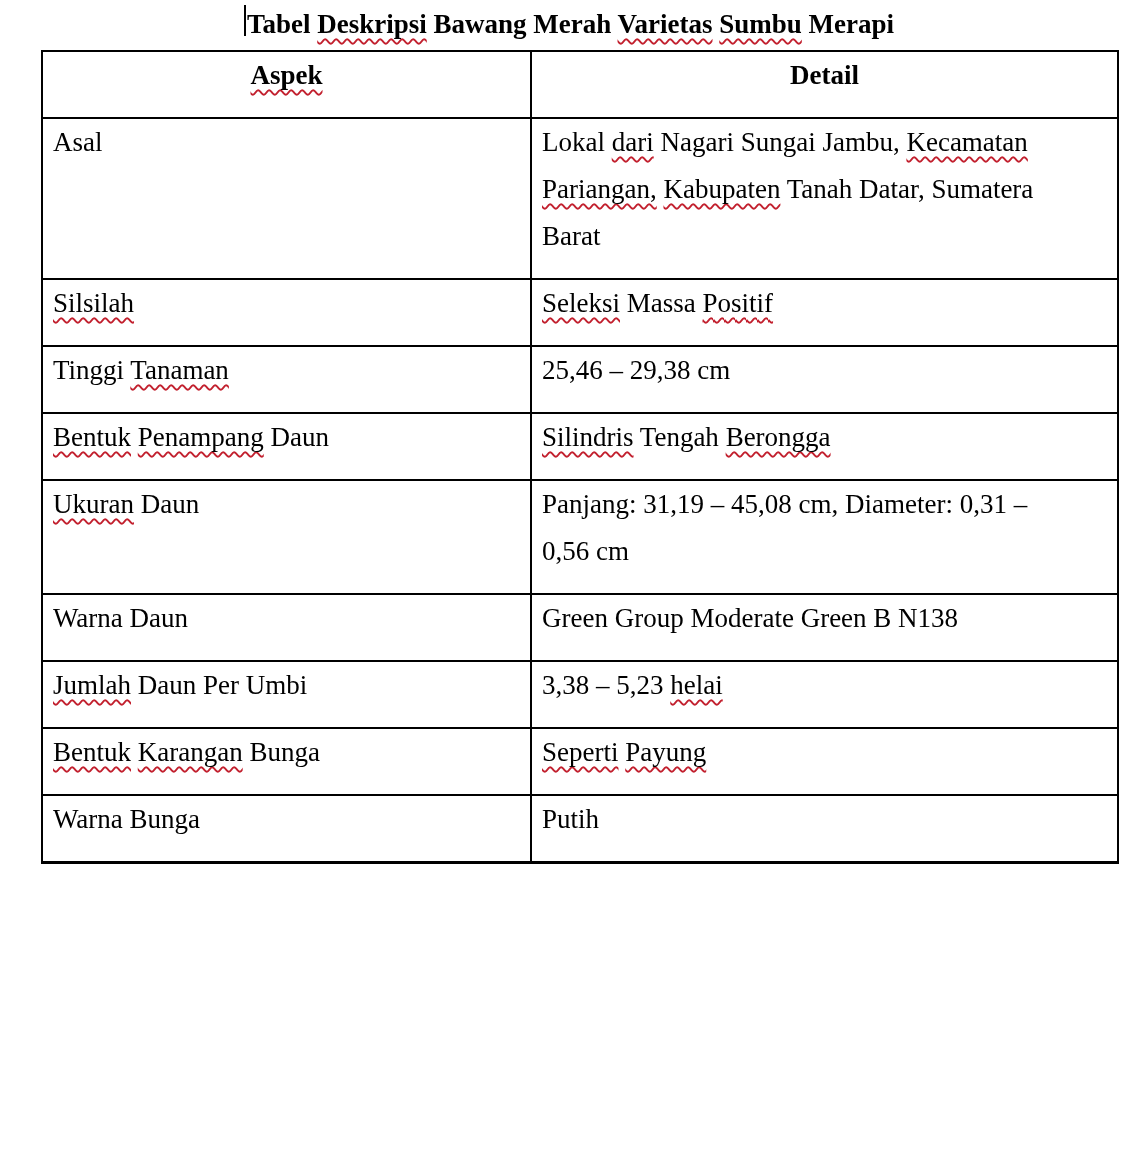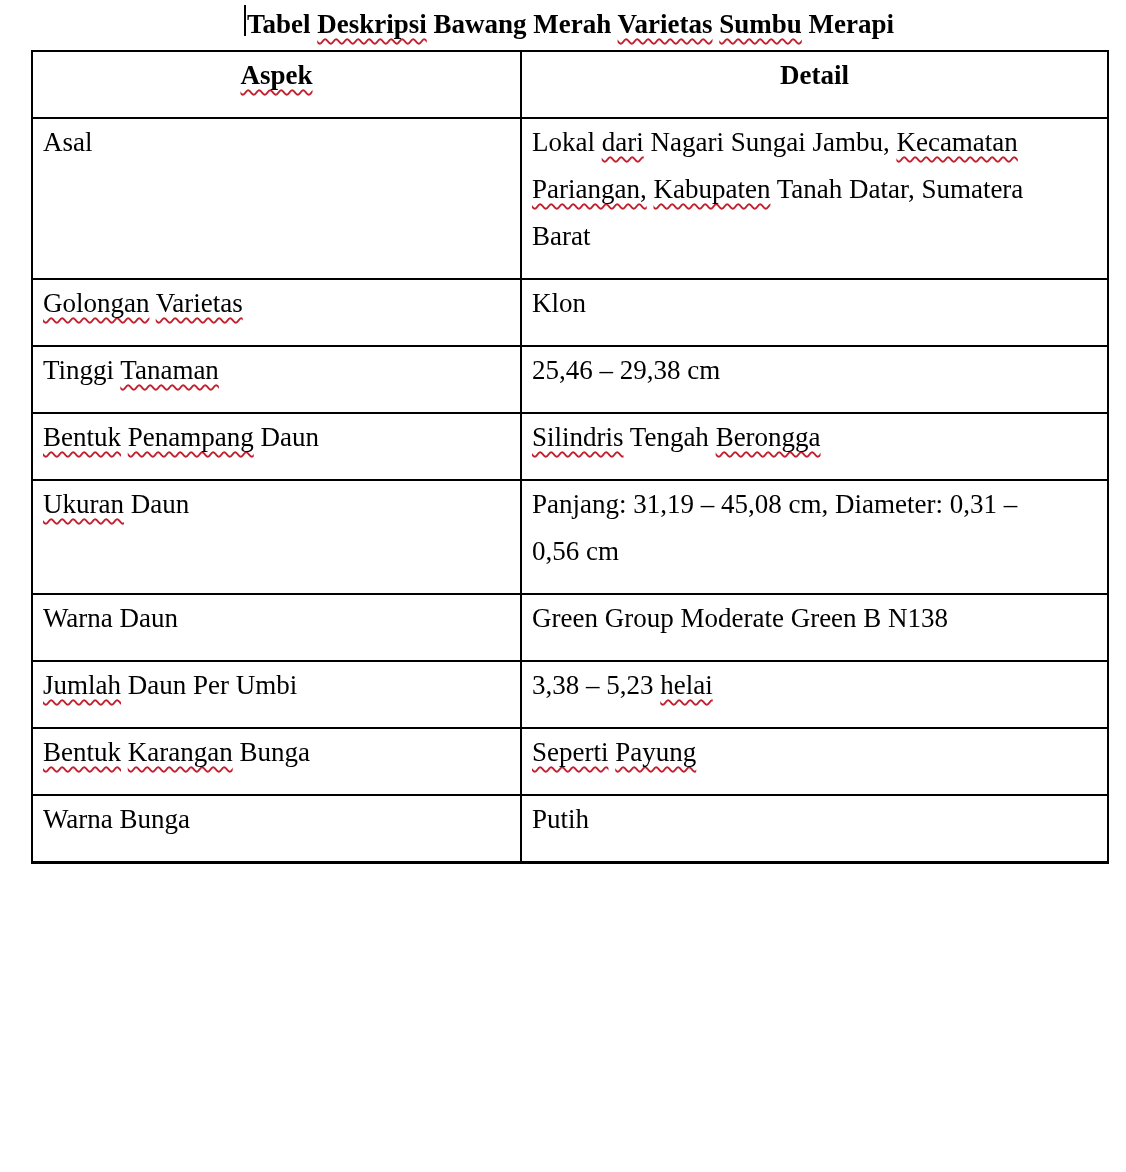--- a/index.html
+++ b/index.html
@@ -32,21 +32,21 @@
     height: 31px;
     background: #000000;
     vertical-align: -3px;
     margin-right: 1px;
   }
 
   
   table.desc-table {
     border-collapse: collapse;
     table-layout: fixed;
-    margin-left: 31px;
+    margin-left: 41px;
     width: 1076px;
     border: 2px solid #000000;
     border-bottom-width: 3px;
   }
   col.c1 { width: 489px; }
   col.c2 { width: 587px; }
   th, td {
     border: 2px solid #000000;
     vertical-align: top;
     font-size: 27px;
@@ -90,22 +90,22 @@
         <th><span class="rich"><span class="sq">Aspek</span></span></th>
         <th><span class="rich"><span>Detail</span></span></th>
       </tr>
     </thead>
     <tbody>
         <tr>
           <td class="aspek-cell"><span>Asal</span></td>
           <td class="detail-cell"><span>Lokal </span><span class="sq">dari</span><span> Nagari Sungai Jambu, </span><span class="sq">Kecamatan</span><span> </span><span class="sq">Pariangan,</span><span> </span><span class="sq">Kabupaten</span><span> Tanah Datar, Sumatera Barat</span></td>
         </tr>
         <tr>
-          <td class="aspek-cell"><span class="sq">Golongan</span><span> </span><span class="sq">Varietas</span></td>
-          <td class="detail-cell"><span>Klon</span></td>
+          <td class="aspek-cell"><span class="sq">Silsilah</span></td>
+          <td class="detail-cell"><span class="sq">Seleksi</span><span> Massa </span><span class="sq">Positif</span></td>
         </tr>
         <tr>
           <td class="aspek-cell"><span>Tinggi </span><span class="sq">Tanaman</span></td>
           <td class="detail-cell"><span>25,46 – 29,38 cm</span></td>
         </tr>
         <tr>
           <td class="aspek-cell"><span class="sq">Bentuk</span><span> </span><span class="sq">Penampang</span><span> Daun</span></td>
           <td class="detail-cell"><span class="sq">Silindris</span><span> Tengah </span><span class="sq">Berongga</span></td>
         </tr>
         <tr>

